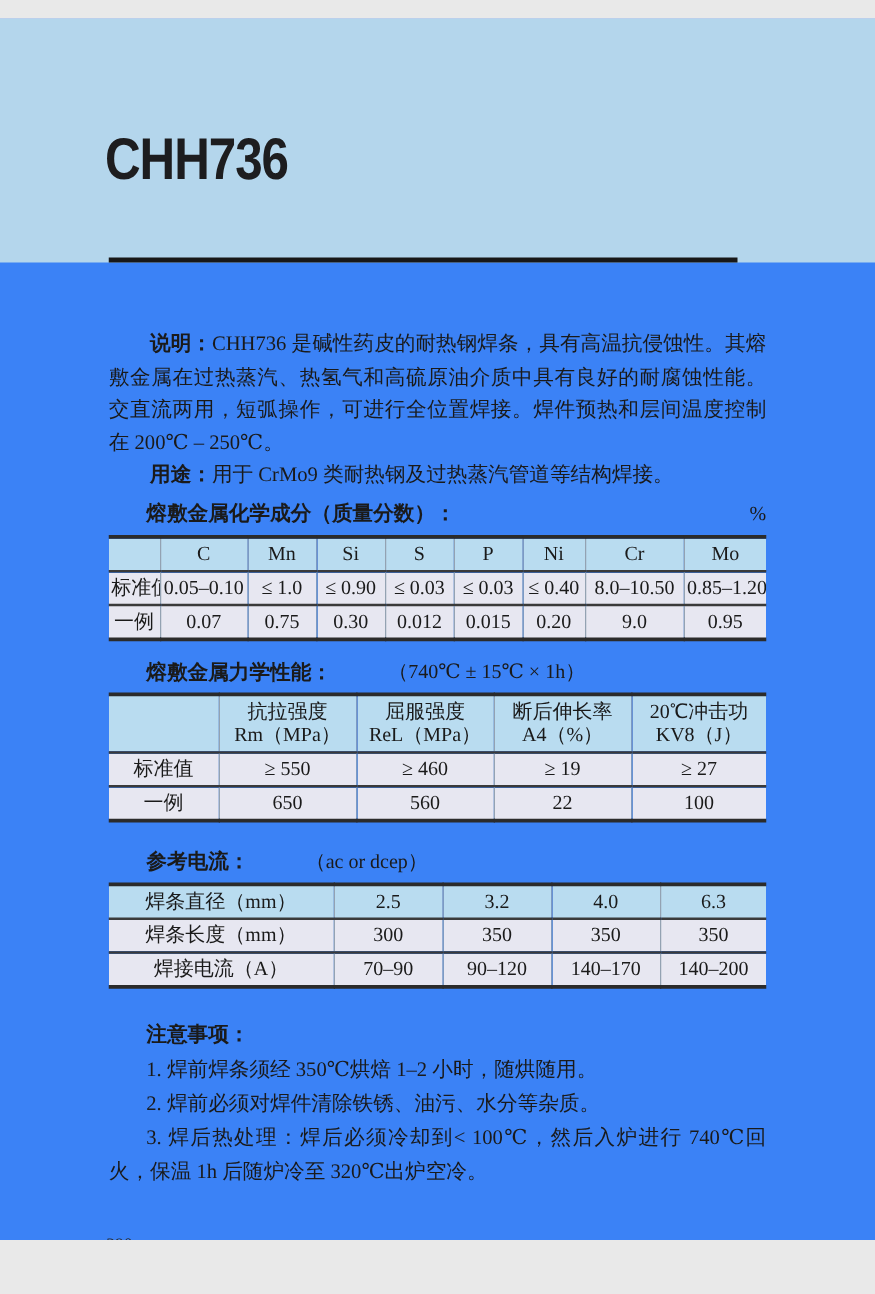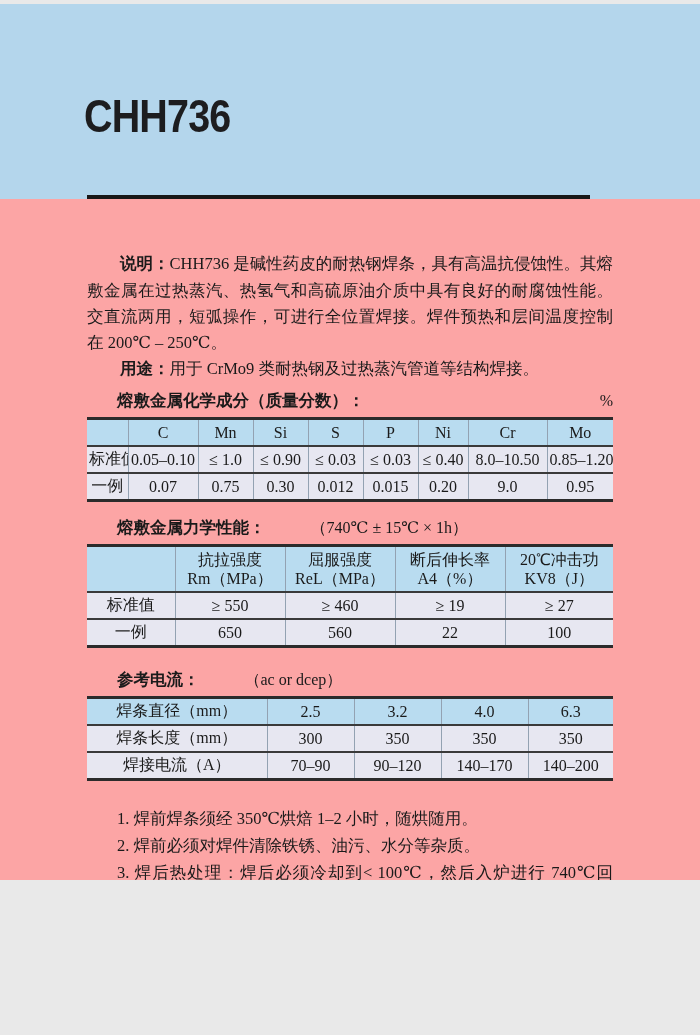--- a/index.html
+++ b/index.html
@@ -1,16 +1,16 @@
 <!DOCTYPE html>
 <html><head>
 <meta charset="utf-8">
 <style>
   html,body{margin:0;padding:0;background:#e9e9e9;}
-  .page{position:relative;width:700px;height:876px;margin:4px auto;background:#fca5a5;
+  .page{position:relative;width:700px;height:977px;margin:15px auto;background:#3b82f6;
         overflow:hidden;color:#1a1a1a;font-family:"Liberation Serif","DejaVu Serif",serif;}
 
   
   .band{position:absolute;top:0;left:0;width:700px;height:195px;background:#b4d6ec;}
   .brand{position:absolute;left:84px;top:84px;font-family:"Liberation Sans","DejaVu Sans",sans-serif;
          font-weight:bold;font-size:47px;letter-spacing:-1px;color:#1d1d1f;
          transform:scaleX(.84);transform-origin:left top;white-space:nowrap;}
   .compliance{position:absolute;right:110px;top:146px;font-size:15.5px;color:#111;white-space:nowrap;}
   .rule{position:absolute;left:87px;top:191px;width:503px;height:4px;background:#181818;}
 
@@ -108,21 +108,21 @@
         <td>0.30</td>
         <td>0.012</td>
         <td>0.015</td>
         <td>0.20</td>
         <td>9.0</td>
         <td>0.95</td>
       </tr>
     </tbody>
       </table>
 
-    <div class="sec-head" style="margin-top:14px;justify-content:flex-start;">
+    <div class="sec-head" style="margin-top:14px;justify-content:flex-start;align-items:flex-end;">
       <span class="h">熔敷金属力学性能：</span>
       <span class="hnote">（740℃ ± 15℃ × 1h）</span>
     </div>
     <table class="mech">
       <colgroup>
           <col style="width:88px">
           <col style="width:110px">
           <col style="width:110px">
           <col style="width:110px">
           <col style="width:108px">
@@ -195,20 +195,21 @@
         <td>焊接电流（A）</td>
         <td>70–90</td>
         <td>90–120</td>
         <td>140–170</td>
         <td>140–200</td>
       </tr>
     </tbody>
       </table>
 
     <div class="notes">
+      <div class="nh">注意事项：</div>
       <p>1. 焊前焊条须经 350℃烘焙 1–2 小时，随烘随用。</p>
       <p>2. 焊前必须对焊件清除铁锈、油污、水分等杂质。</p>
       <p>3. 焊后热处理：焊后必须冷却到&lt; 100℃，然后入炉进行 740℃回火，保温 1h 后随炉冷至 320℃出炉空冷。</p>
     </div>
 
   </div>
 
   <div class="pageno">390</div>
 </div>
 

